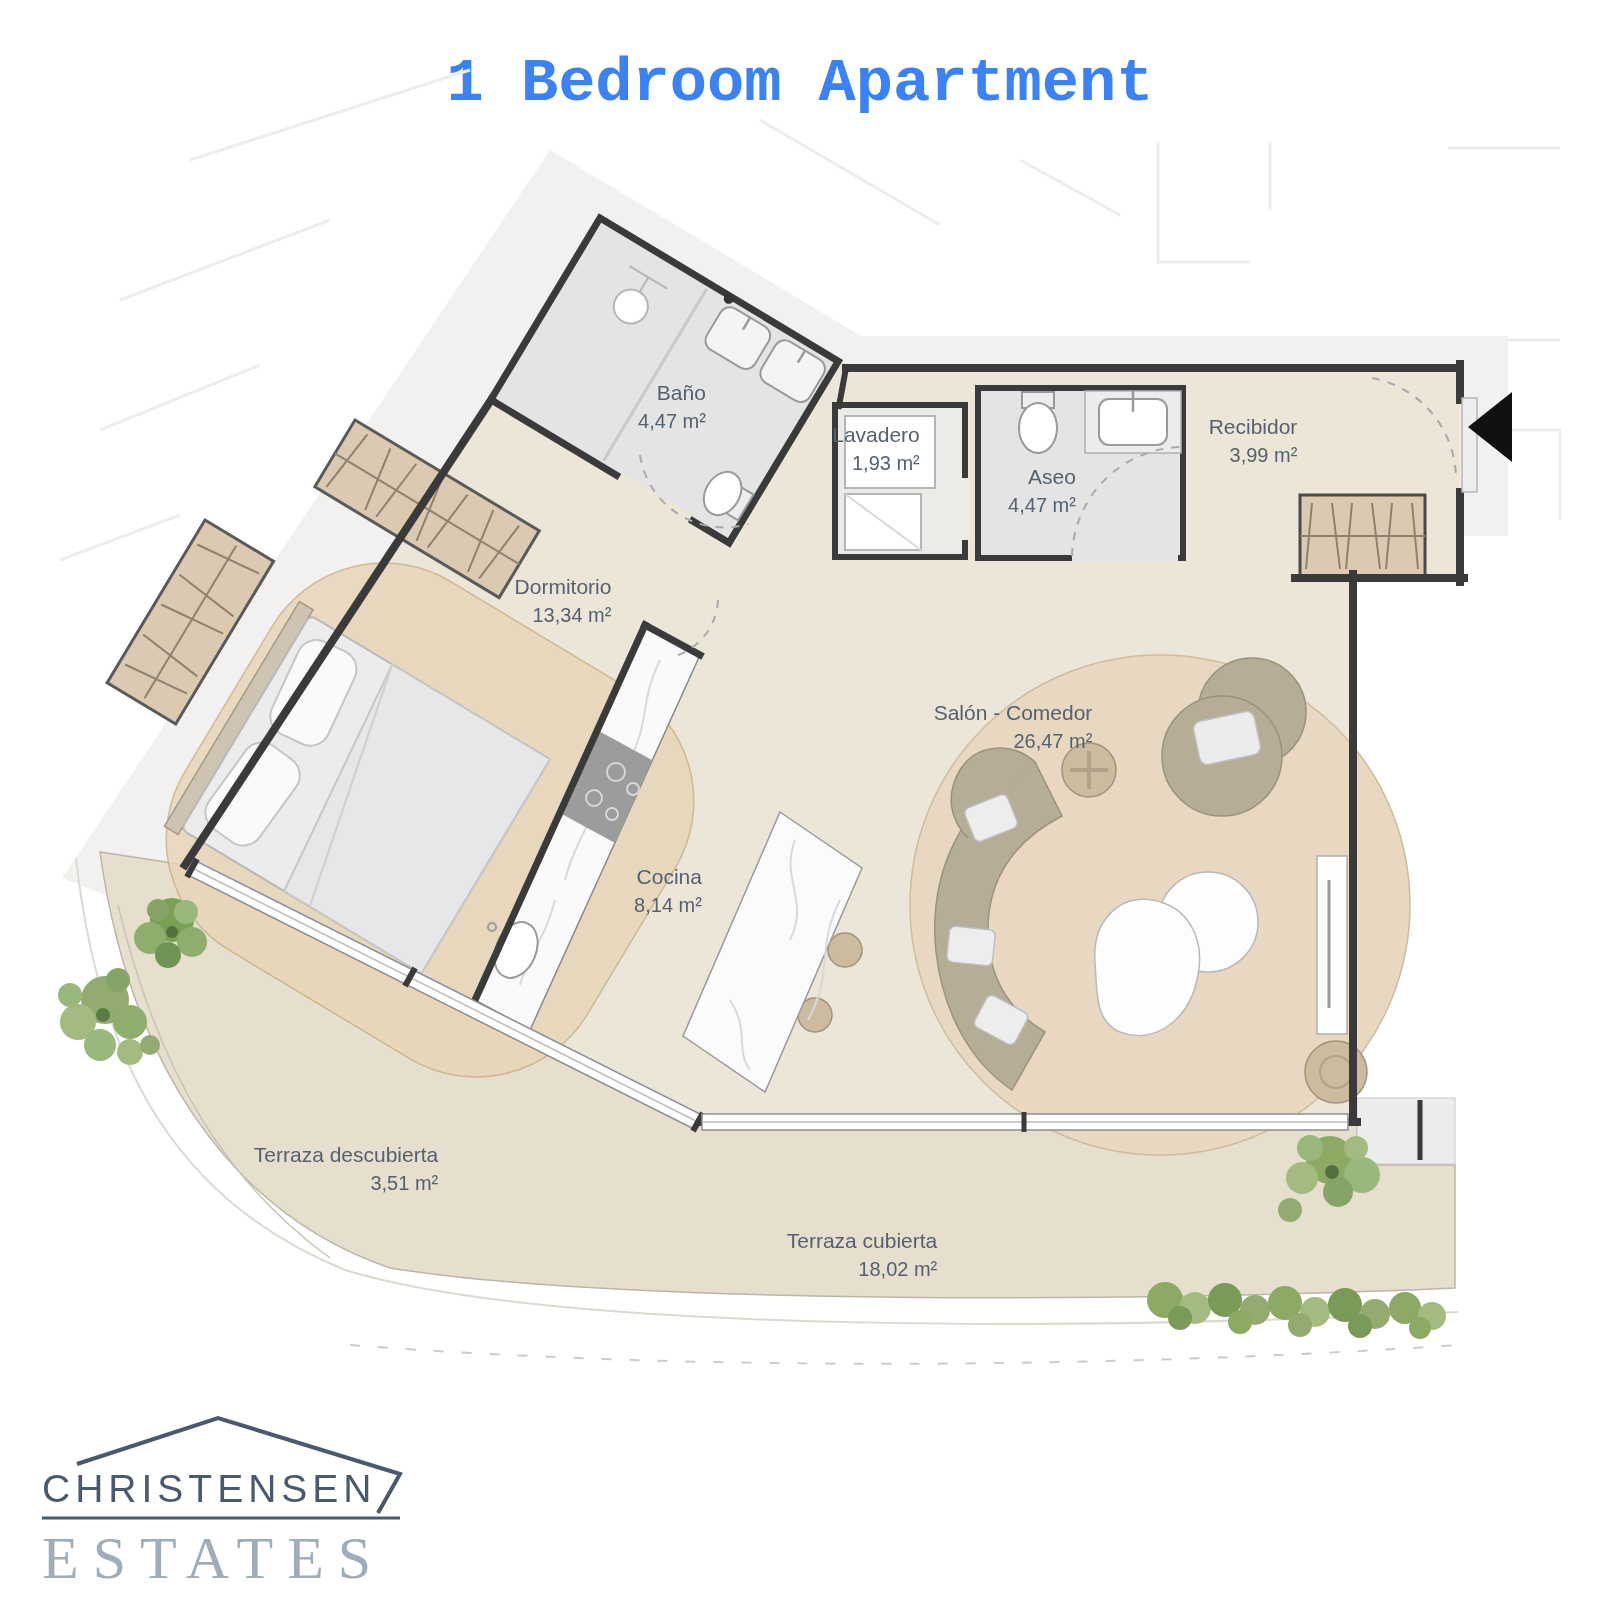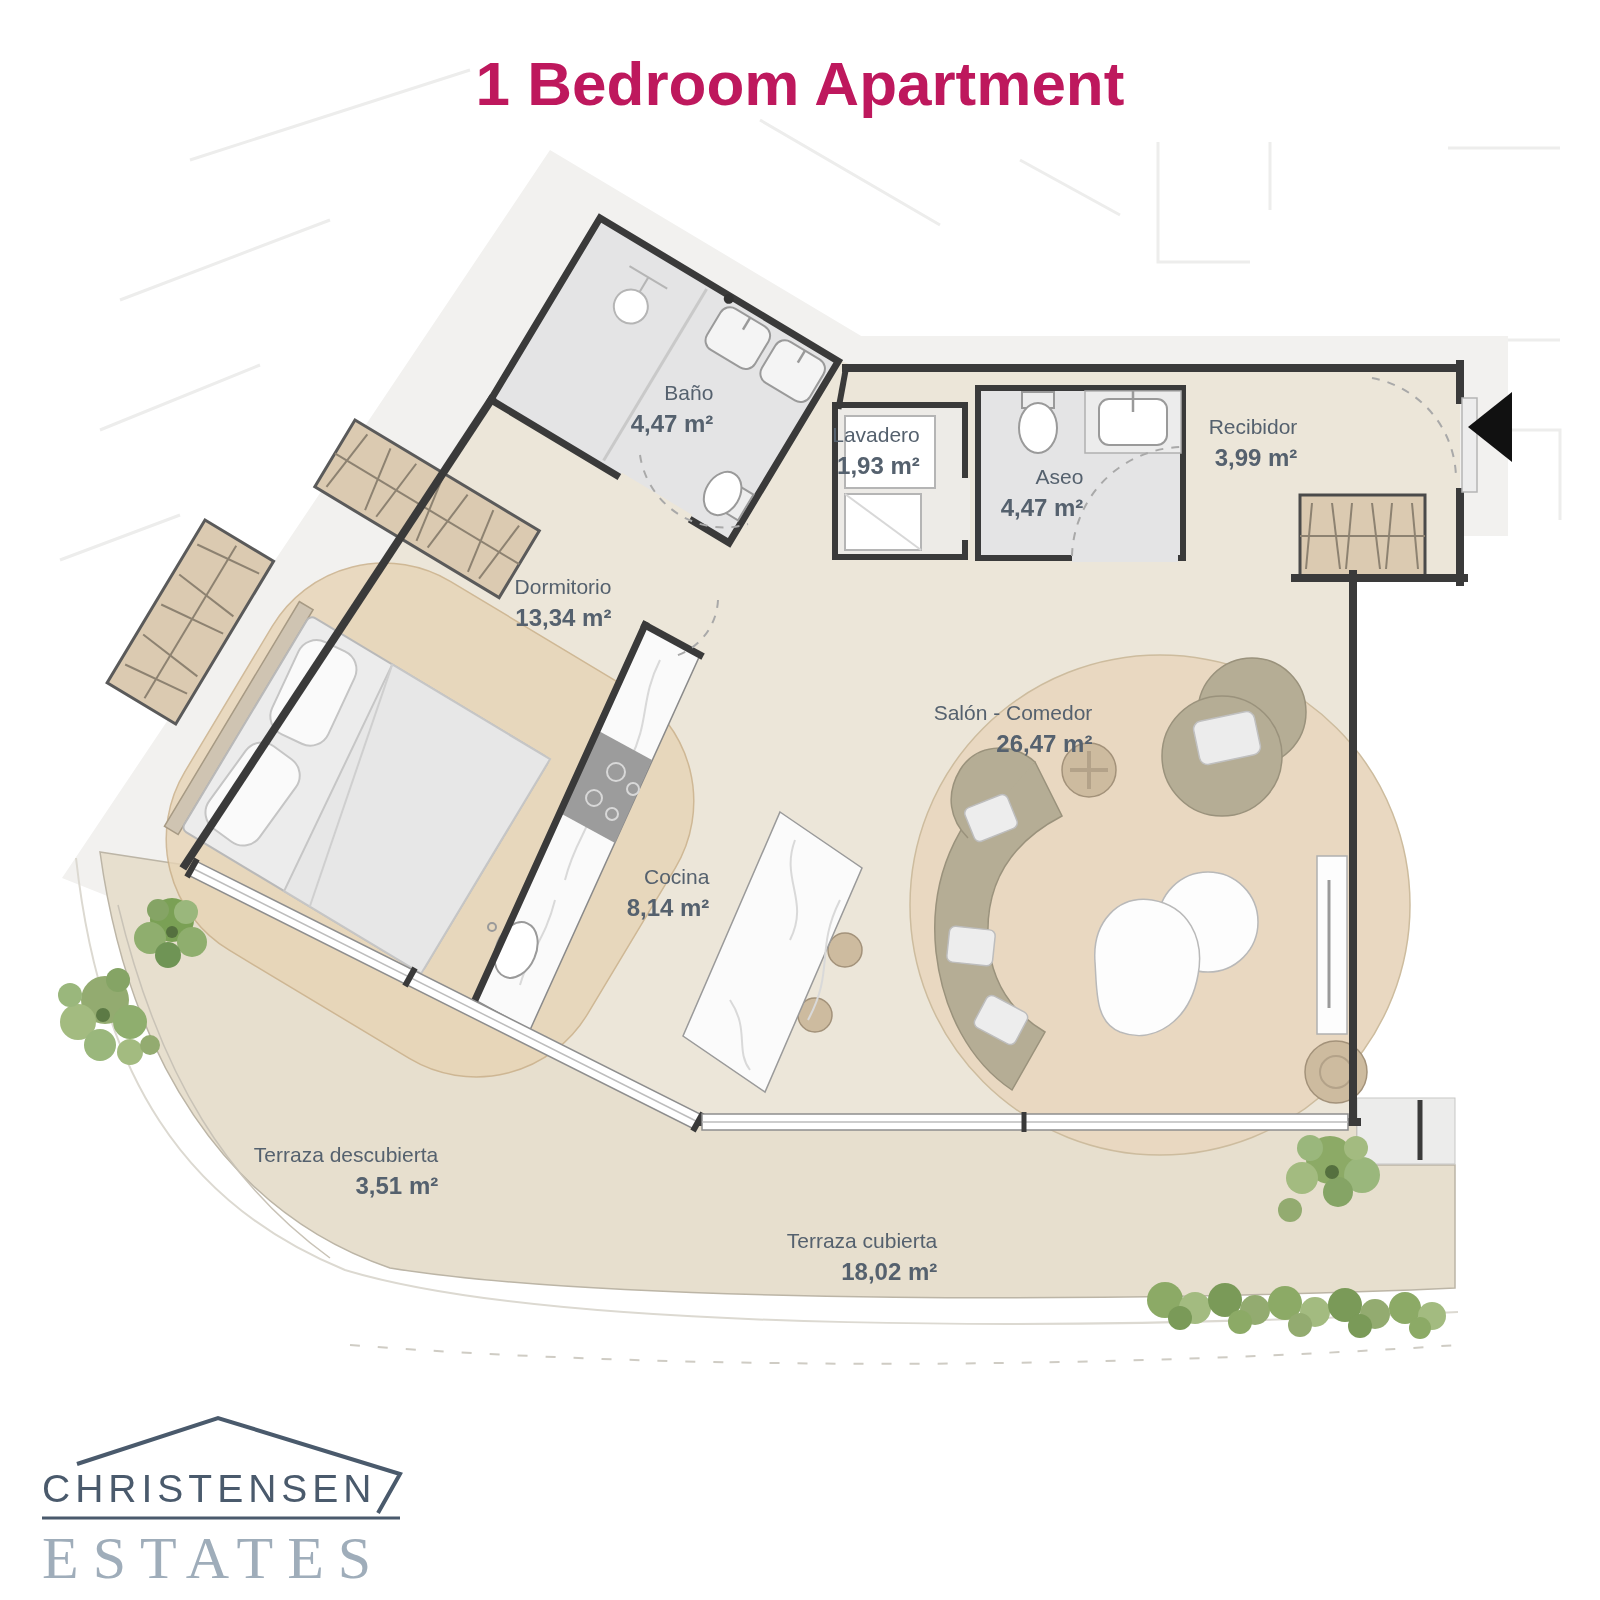--- a/index.html
+++ b/index.html
@@ -2,29 +2,29 @@
 <html><head>
 <meta charset="utf-8">
 <style>
   html,body{margin:0;padding:0;}
   body{
     width:1600px;height:1600px;position:relative;background:#ffffff;
     font-family:"Liberation Sans",sans-serif;overflow:hidden;
   }
   .title{
     position:absolute;top:48px;left:0;right:0;text-align:center;
-    font-family:Liberation Sans, sans-serif;font-weight:700;font-size:62px;
-    color:#be185d;letter-spacing:0px;
+    font-family:Liberation Mono, monospace;font-weight:700;font-size:62px;
+    color:#3b82f6;letter-spacing:0px;
   }
   .plan-svg{position:absolute;left:0;top:0;}
   .room-label{
     position:absolute;transform:translateX(-50%);text-align:right;
     color:#55616e;font-size:21px;line-height:1.4;white-space:nowrap;z-index:5;
   }
-  .room-label .area{font-size:24px;font-weight:bold;}
+  .room-label .area{font-size:20px;}
   .logo-svg{position:absolute;left:28px;top:1392px;z-index:6;}
 </style>
 </head>
 <body>
 
 <div class="title">1 Bedroom Apartment</div>
 
 <svg class="plan-svg" width="1600" height="1600" viewBox="0 0 1600 1600">
 
   <g stroke="#ededec" stroke-width="3" fill="none">

